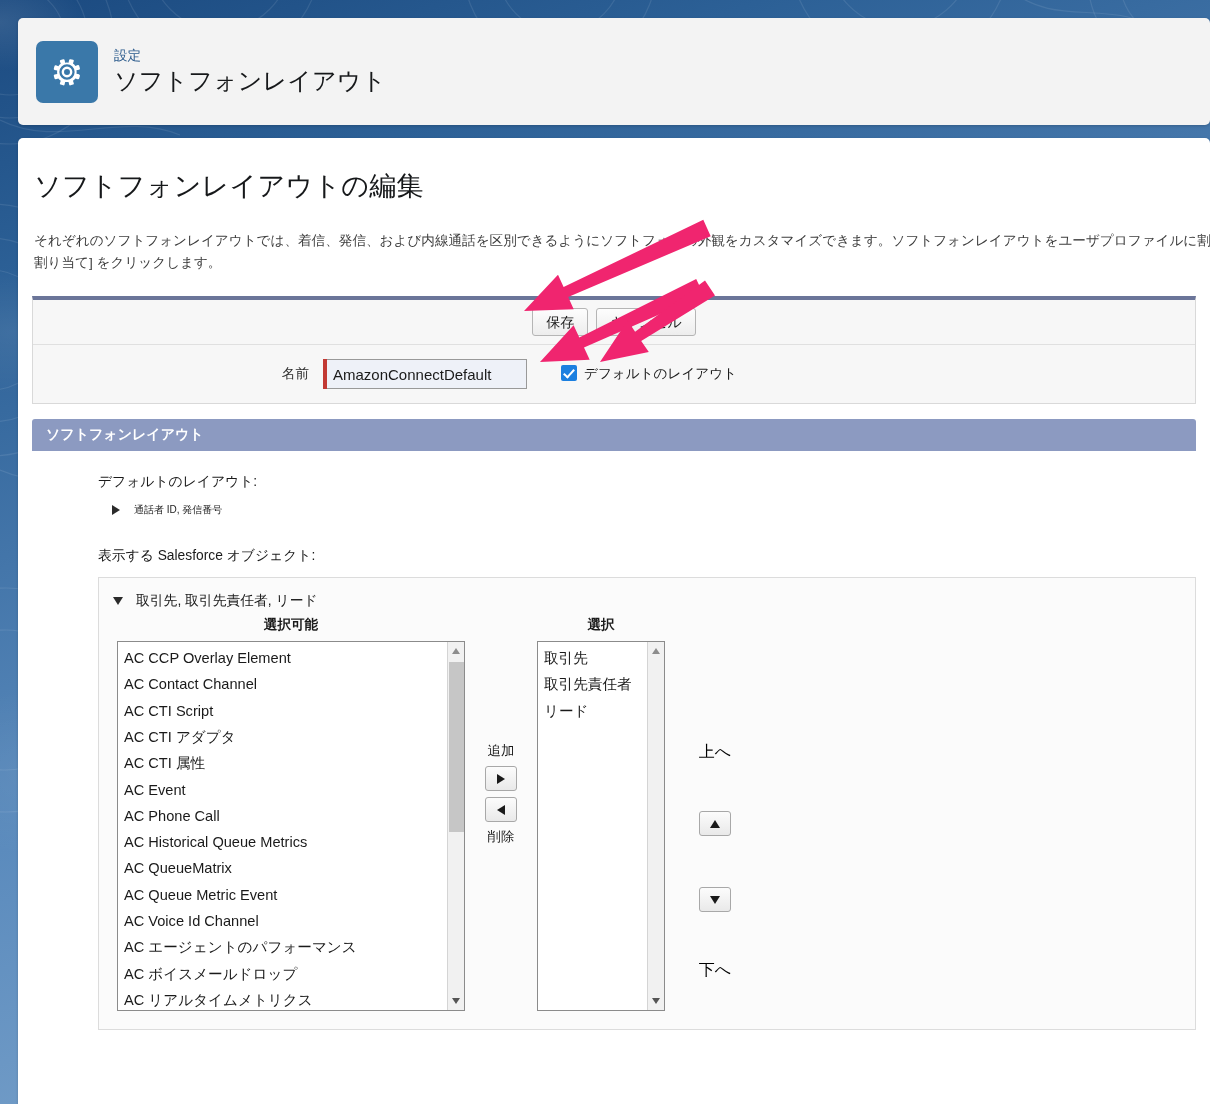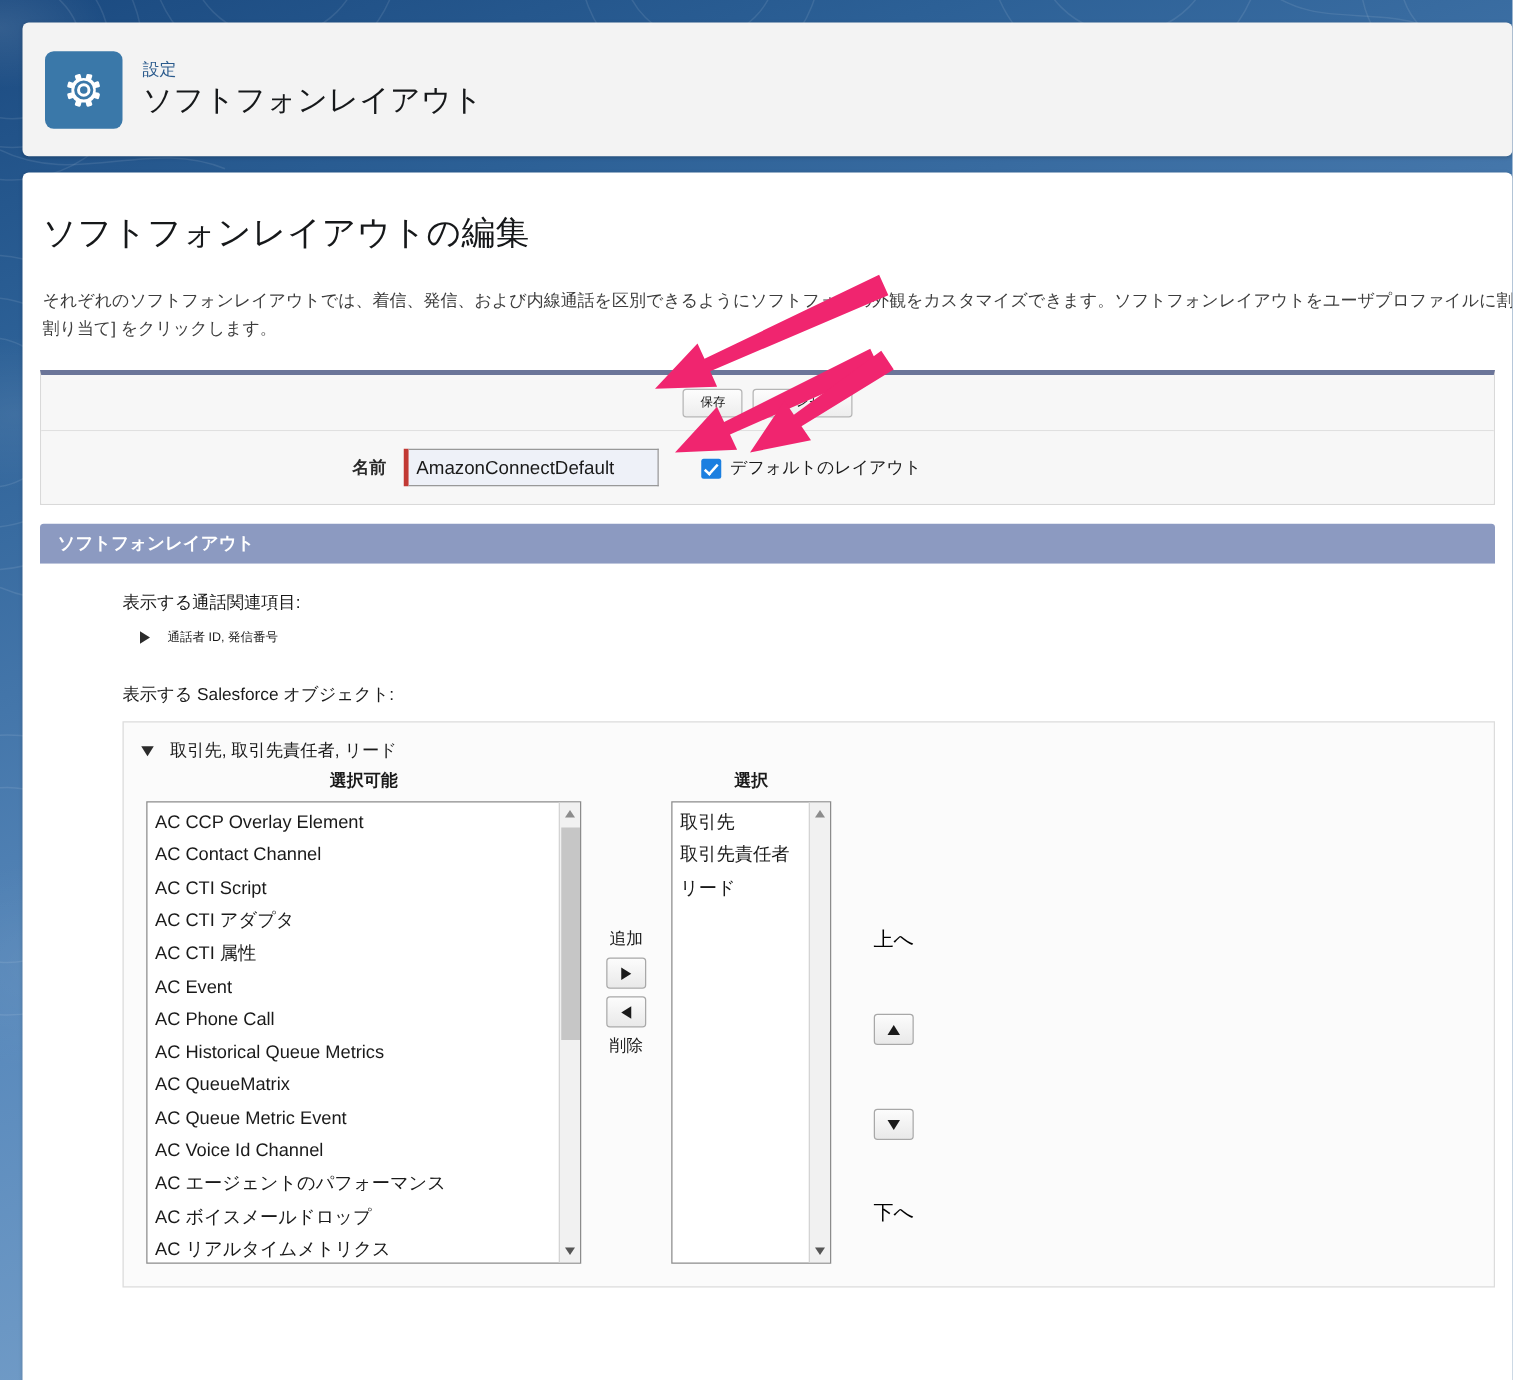--- a/index.html
+++ b/index.html
@@ -66,42 +66,42 @@
     white-space: nowrap;
   }
 
   
   .form-box { margin: 0 14px; border: 1px solid #d9d9d9; border-top: 4px solid #6b7599; background: #f7f7f7; }
   .btn-row {
     height: 45px; display: flex; align-items: center; justify-content: center;
     gap: 8px; border-bottom: 1px solid #e0e0e0; background: #f7f7f7;
   }
   .sf-btn {
-    font-family: inherit; font-size: 10px; color: #1a1a1a;
+    font-family: inherit; font-size: 14px; color: #1a1a1a;
     background: linear-gradient(#fdfdfd, #ededed);
     border: 1px solid #b5b5b5; border-radius: 3px;
     padding: 4px 13px; cursor: pointer; line-height: 1.3;
   }
 
   .name-row {
     height: 58px; display: flex; align-items: center; background: #f7f7f7;
   }
   .name-label {
     width: 290px; text-align: right; padding-right: 14px;
-    font-size: 13.6px; color: #2b2b2b; font-weight: bold;
+    font-size: 13.6px; color: #2b2b2b; font-weight: normal;
   }
   .req-wrap { display: flex; align-items: stretch; }
   .req-bar { width: 4px; background: #c23934; }
   .name-input {
     width: 200px; height: 30px;
     font-family: inherit; font-size: 15px; color: #1a1a1a;
     background: #eef1f8; border: 1px solid #999; border-left: none;
     padding: 2px 6px; outline: none;
   }
-  .chk-wrap { display: flex; align-items: flex-end; margin-left: 34px; gap: 7px; }
+  .chk-wrap { display: flex; align-items: flex-start; margin-left: 34px; gap: 7px; }
   .chk {
     width: 16px; height: 16px; background: #1b7fe0;
     border-radius: 2px; position: relative; flex: none; cursor: pointer;
   }
   .chk::after {
     content: ""; position: absolute; left: 5px; top: 2px;
     width: 4px; height: 9px; border: solid #fff;
     border-width: 0 2px 2px 0; transform: rotate(42deg);
   }
   .chk-label { font-size: 13.6px; color: #1a1a1a; }
@@ -262,21 +262,21 @@
 
       </div>
 
 
       <div class="section-band">
         <span>ソフトフォンレイアウト</span>
       </div>
 
       <div class="section-body">
 
-        <div class="field-group-label">表示する通話関連項目:</div>
+        <div class="field-group-label">デフォルトのレイアウト:</div>
 
         <div class="tree-row">
           <span class="tri right"></span>
           <span>通話者 ID, 発信番号</span>
         </div>
 
         <div class="field-group-label">表示する Salesforce オブジェクト:</div>
 
         <div class="objects-box">
 

